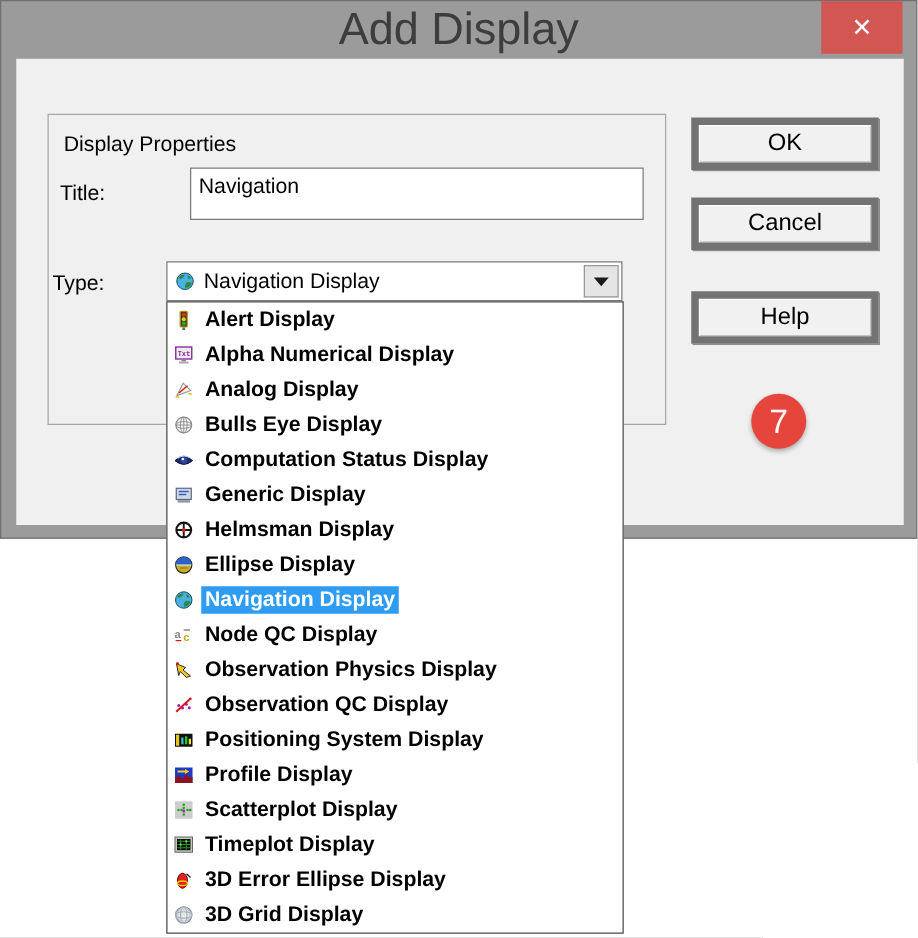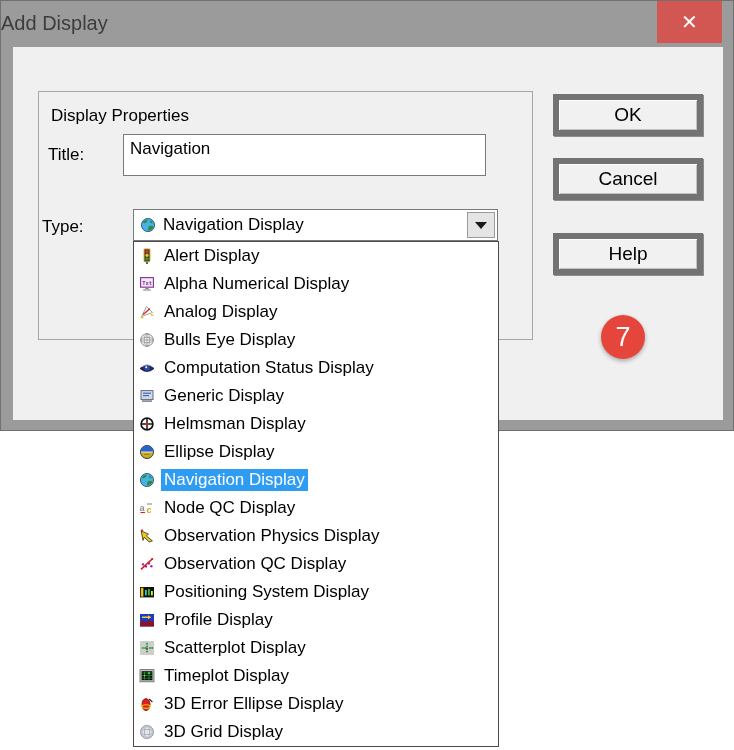--- a/index.html
+++ b/index.html
@@ -1,51 +1,51 @@
 <!DOCTYPE html>
 <html style="--sel: #2f9cf3;"><head>
 <meta charset="utf-8">
 <style>
   * { margin:0; padding:0; box-sizing:border-box; }
   html,body { width:734px; height:750px; background:#ffffff; font-family:"Liberation Sans", sans-serif; position:relative; overflow:hidden; }
 
   
   .dialog { position:absolute; left:0; top:0; width:734px; height:431px; background:#9b9b9b; border:1px solid #707070; }
   .titlebar { position:absolute; left:0; top:0; width:100%; height:46px; }
-  .titlebar-text { width:100%; line-height:44px; font-size:20px; color:#3d3d3d; }
+  .titlebar-text { width:100%; text-align:center; line-height:44px; font-size:36px; color:#3d3d3d; }
   .close-btn { position:absolute; top:0; right:11px; width:65px; height:42px; background:#d25652; color:#fff; font-size:20px; display:flex; align-items:center; justify-content:center; cursor:default; }
 
   .client { position:absolute; left:12px; top:46px; width:710px; height:373px; background:#f0f0f0; }
 
   
   .groupbox { position:absolute; left:25px; top:44px; width:495px; height:249px; border:1px solid #a6a6a6; }
   .legend { position:absolute; top:-10px; left:7px; background:#f0f0f0; padding:0 5px; font-size:17px; color:#000;margin-top:24px; }
 
   .field-label { position:absolute; font-size:17px; color:#000; }
   .lbl-title { left:35px; top:98px; }
   .lbl-type  { left:29px; top:170px;text-align:right; }
 
-  .title-input { position:absolute; left:110px; top:87px; width:363px; height:42px; background:#fff; border:1px solid #7a7a7a; font-size:17px; font-family:"Liberation Sans", sans-serif; padding:0 6px 12px 6px; color:#000; }
+  .title-input { position:absolute; left:139px; top:87px; width:363px; height:42px; background:#fff; border:1px solid #7a7a7a; font-size:17px; font-family:"Liberation Sans", sans-serif; padding:0 6px 12px 6px; color:#000; }
 
   .combo { position:absolute; left:120px; top:162px; width:365px; height:32px; background:#fff; border:1px solid #7a7a7a; display:flex; align-items:center; padding-left:6px; gap:7px; font-size:17px; color:#000; }
   .combo-arrow { position:absolute; right:2px; top:2px; width:28px; height:26px; background:#e5e5e5; border:1px solid #9a9a9a; display:flex; align-items:center; justify-content:center; }
   .combo-arrow .tri { width:0; height:0; border-left:6px solid transparent; border-right:6px solid transparent; border-top:7px solid #1a1a1a; }
 
   
   .btn { position:absolute; left:540px; width:150px; height:42px; background:#f1f1f1; border:6px solid #737373; box-shadow:1px 1px 0 rgba(60,60,60,.55), inset 1px 1px 0 #fdfdfd, inset -1px -1px 0 #c2c2c2; font-size:19px; color:#000; display:flex; align-items:center; justify-content:center; }
   .btn-ok { top:47px; }
   .btn-cancel { top:111px; }
   .btn-help { top:186px; }
 
   .badge { position:absolute; left:588px; top:268px; width:44px; height:44px; border-radius:50%; color:#fff; font-size:27px; display:flex; align-items:center; justify-content:center; box-shadow:0 2px 4px rgba(0,0,0,.3); }
 
   
   .droplist { position:absolute; left:133px; top:241px; width:366px; height:506px; background:#fff; border:1px solid #4a4a4a; z-index:10; overflow:hidden; }
   .drow { height:28px; display:flex; align-items:center; padding-left:5px; gap:6px; font-size:17px; color:#000; white-space:nowrap; }
-  .drow .lbl { padding:1px 3px; }
+  .drow .lbl { padding:1px 3px;font-weight:bold; }
   .drow .lbl.selected { background:var(--sel,#2f9cf3); color:#fff; }
   .icn { width:16px; height:16px; flex:0 0 16px; display:inline-block; }
   .icn svg { width:16px; height:16px; display:block; }
 </style>
 </head>
 <body>
 
 <div class="dialog" style="background: rgb(155, 155, 155);">
   <div class="titlebar">
     <div class="titlebar-text">Add Display</div>

